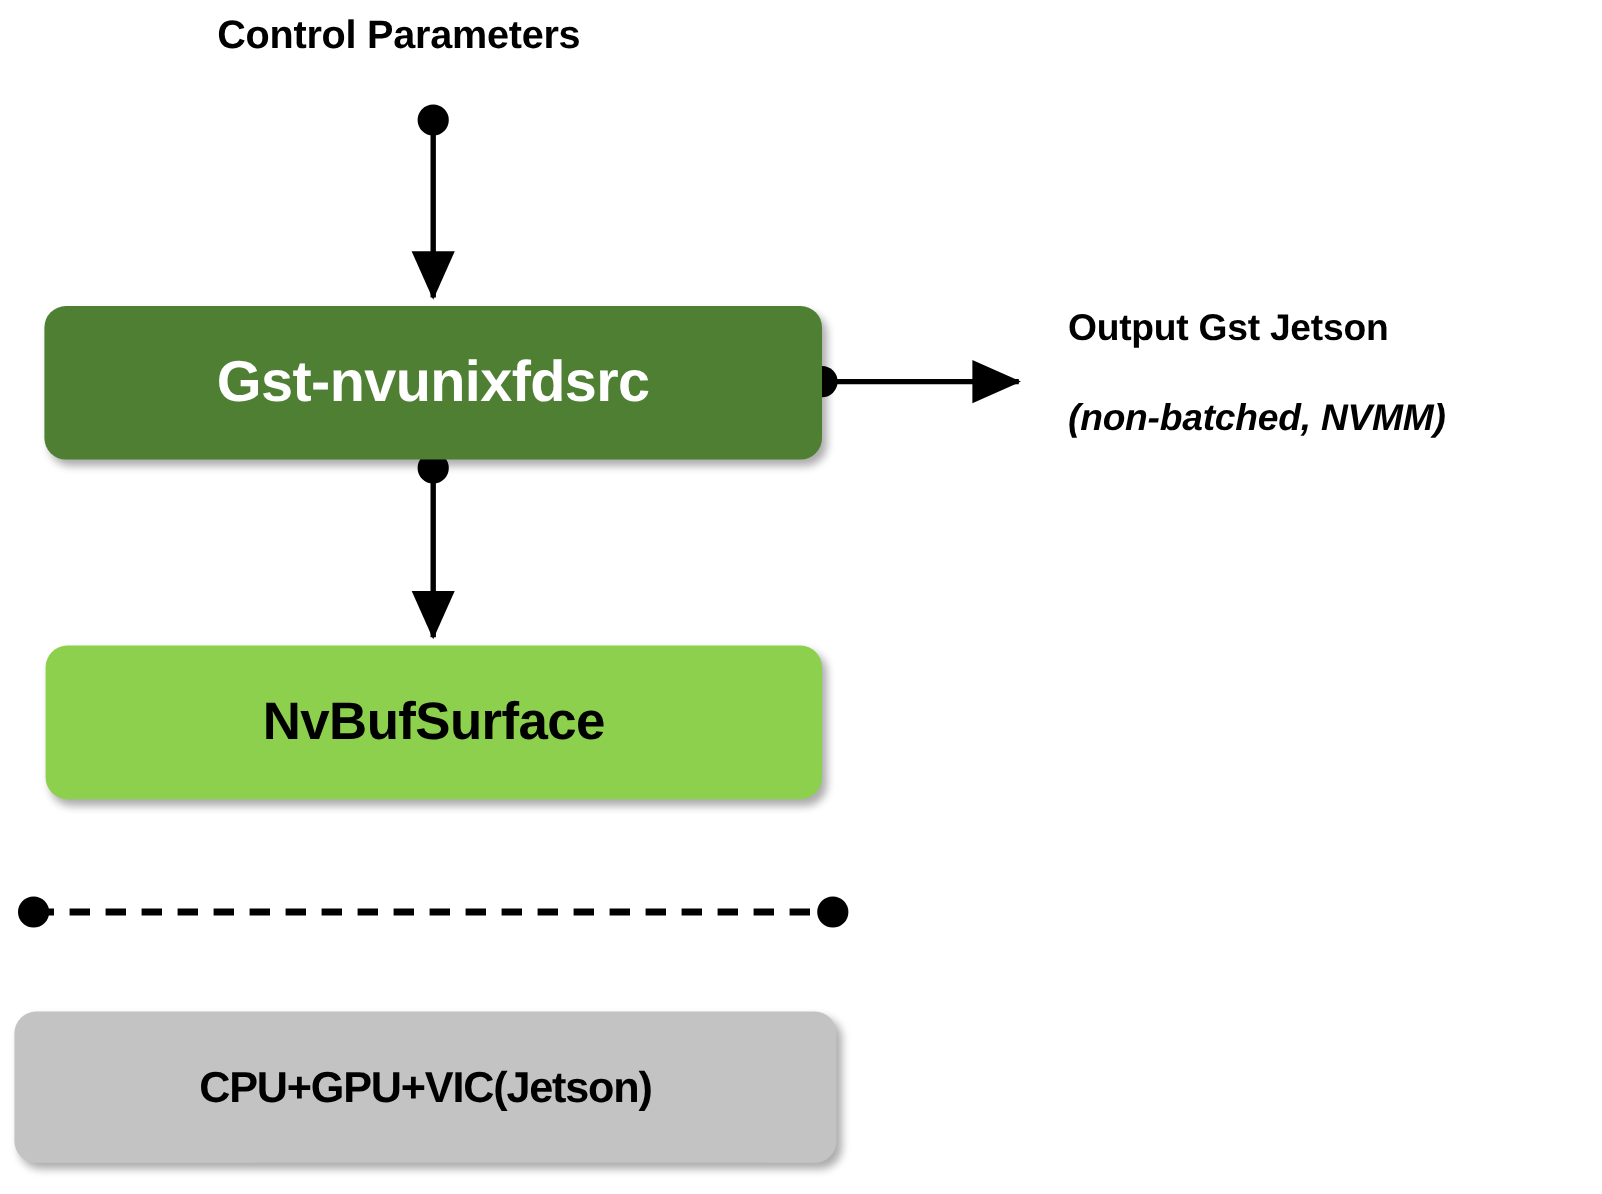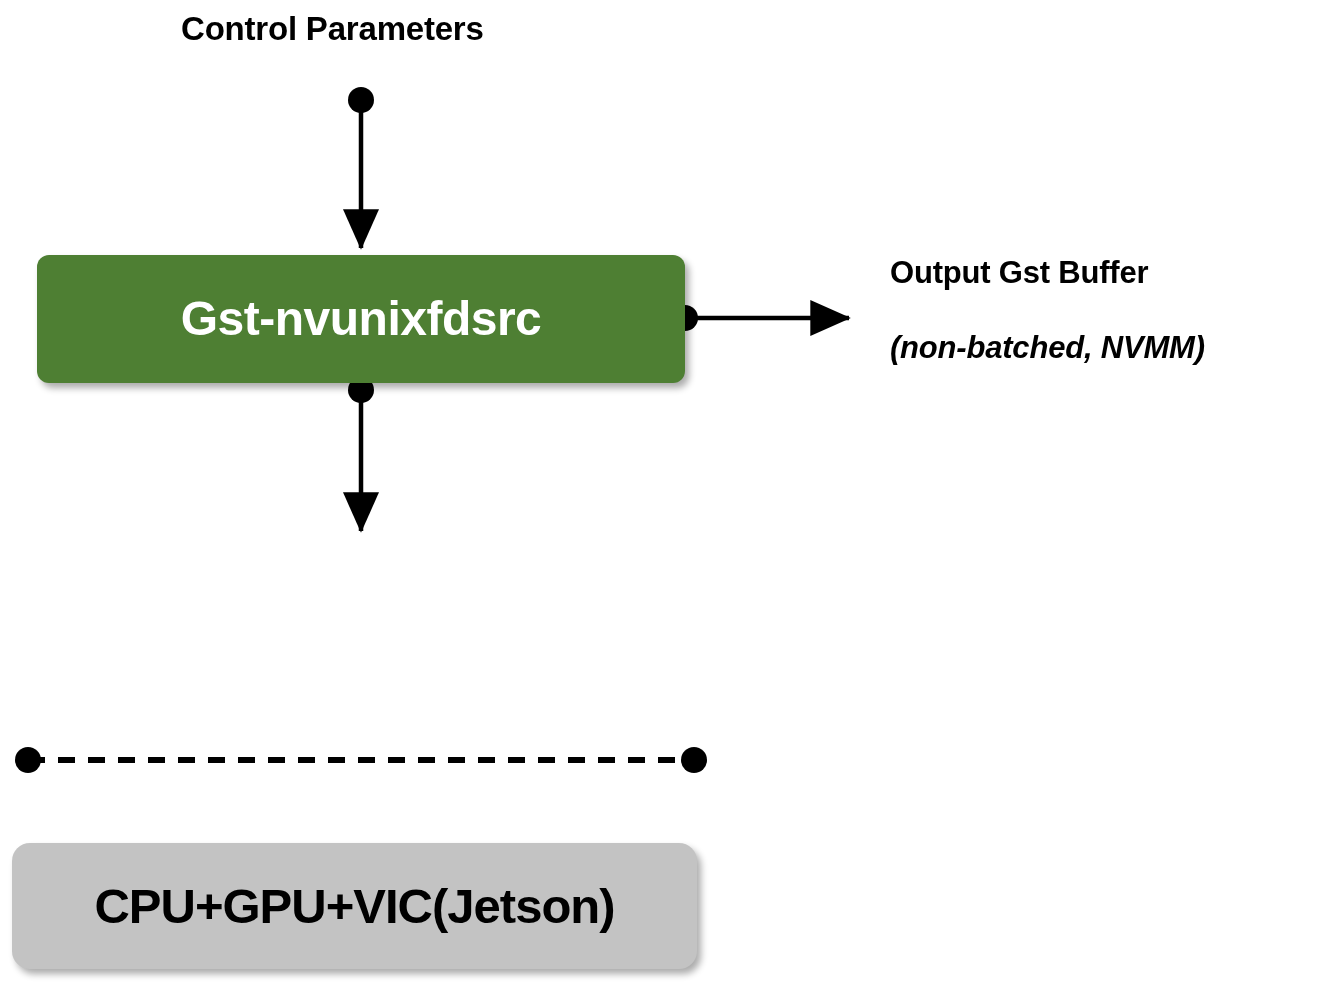--- a/index.html
+++ b/index.html
@@ -64,21 +64,20 @@
     font-weight: bold;
     white-space: nowrap;
     line-height: 1;
   }
   #node-gst-nvunixfdsrc {
     left: 37px;
     top: 255px;
     width: 648px;
     height: 128px;
     background: #4E7F33;
-    border-radius: 12px;
   }
   #node-gst-nvunixfdsrc .node-text {
     color: #ffffff;
     font-size: 48px;
     letter-spacing: -0.5px;
   }
   #node-nvbufsurface {
     left: 38px;
     top: 538px;
     width: 647px;
@@ -92,21 +91,21 @@
   }
   #node-hardware {
     left: 12px;
     top: 843px;
     width: 685px;
     height: 126px;
     background: #C3C3C3;
   }
   #node-hardware .node-text {
     color: #000000;
-    font-size: 49px;
+    font-size: 36px;
     letter-spacing: -1px;
   }
 </style>
 </head>
 <body>
 
 <div id="canvas">
 
   <svg id="connectors" viewBox="0 0 1335 995" xmlns="http://www.w3.org/2000/svg">
     <defs>
@@ -136,21 +135,24 @@
       <circle cx="694" cy="760" r="13" fill="#000000"></circle>
     </g>
   </svg>
 
   <div class="label" id="control-parameters-label">Control Parameters</div>
 
   <div class="node-box" id="node-gst-nvunixfdsrc">
     <span class="node-text">Gst-nvunixfdsrc</span>
   </div>
 
-  <div class="label" id="output-buffer-line1">Output Gst Buffer</div>
+  <div class="label" id="output-buffer-line1">Output Gst Jetson</div>
   <div class="label" id="output-buffer-line2">(non-batched, NVMM)</div>
 
+  <div class="node-box" id="node-nvbufsurface">
+    <span class="node-text">NvBufSurface</span>
+  </div>
 
   <div class="node-box" id="node-hardware">
     <span class="node-text">CPU+GPU+VIC(Jetson)</span>
   </div>
 
 </div>
 
 </body></html>

